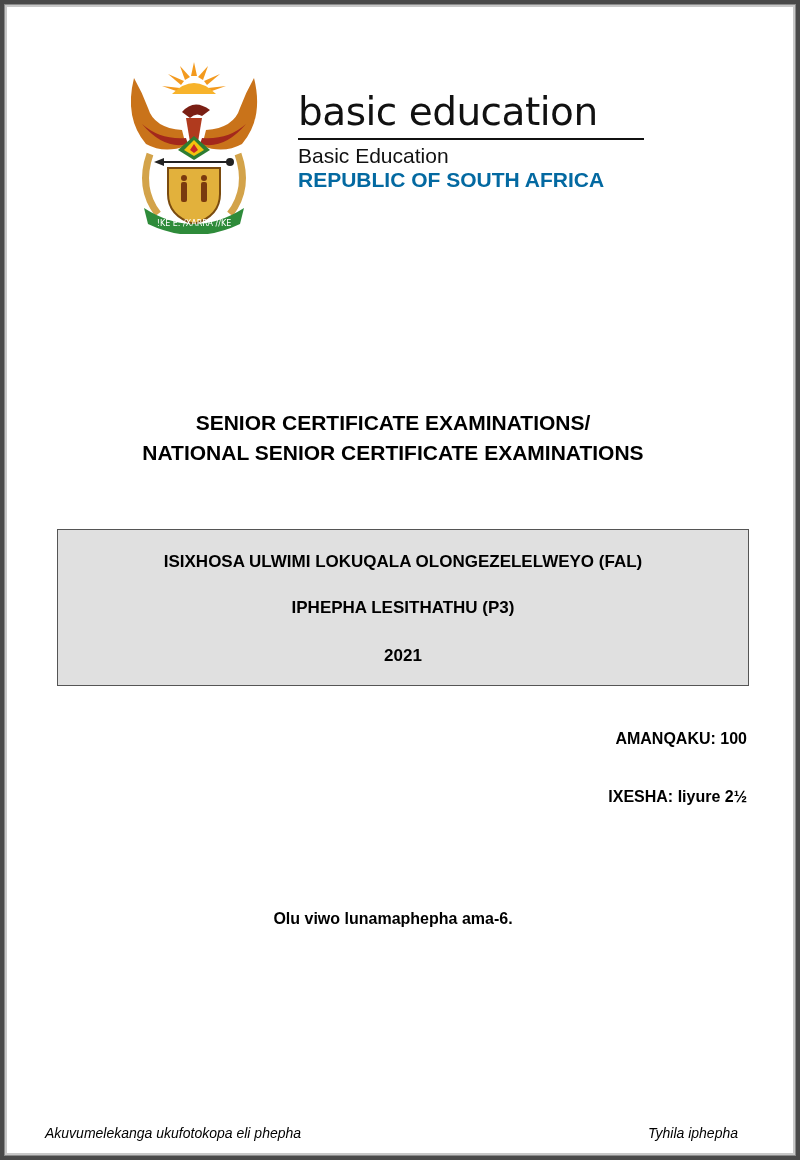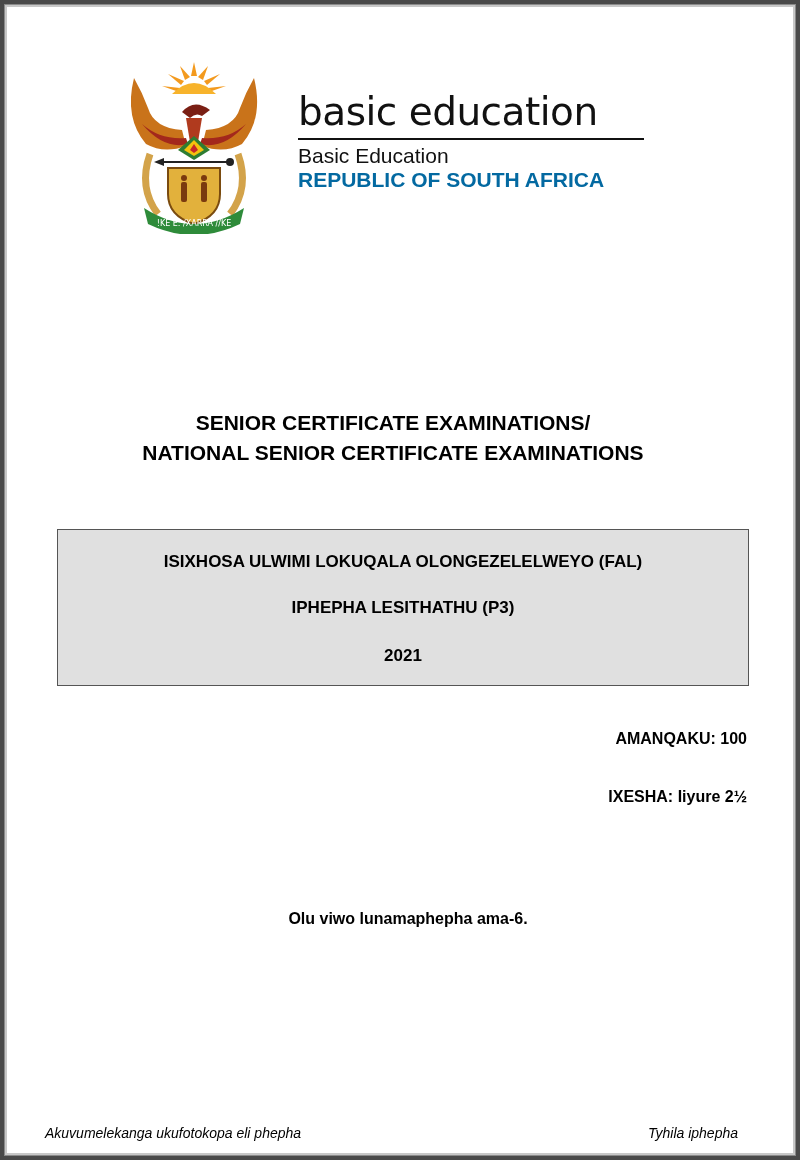--- a/index.html
+++ b/index.html
@@ -28,21 +28,21 @@
       position: absolute; left: 0; top: 372px; width: 786px; text-align: center;
       font-weight: bold; font-size: 21px; line-height: 30px; margin-top: 36px;
     }
     .subject-box {
       position: absolute; left: 57px; top: 529px; width: 692px; height: 157px;
       box-sizing: border-box; background: #e0e0e0; border: 1px solid #555;
       text-align: center; font-weight: bold; font-size: 17px;
     }
     .subject-line { position: absolute; left: 0; width: 100%; }
     .meta { position: absolute; right: 53px; text-align: right; font-weight: bold; font-size: 16px; }
-    .pages-note { position: absolute; left: 0; width: 786px; top: 910px; text-align: center; font-weight: bold; font-size: 16px; padding-left: 15px; }
+    .pages-note { position: absolute; left: 0; width: 786px; top: 910px; text-align: center; font-weight: bold; font-size: 16px; }
     .footer-left { position: absolute; left: 45px; top: 1125px; font-style: italic; font-size: 14px; }
     .footer-right { position: absolute; right: 62px; top: 1125px; font-style: italic; font-size: 14px; text-align: center; }
   </style>
 </head>
 <body>
 
 <div class="page-border"></div>
 
 <svg class="crest" viewBox="0 0 140 176">
 

